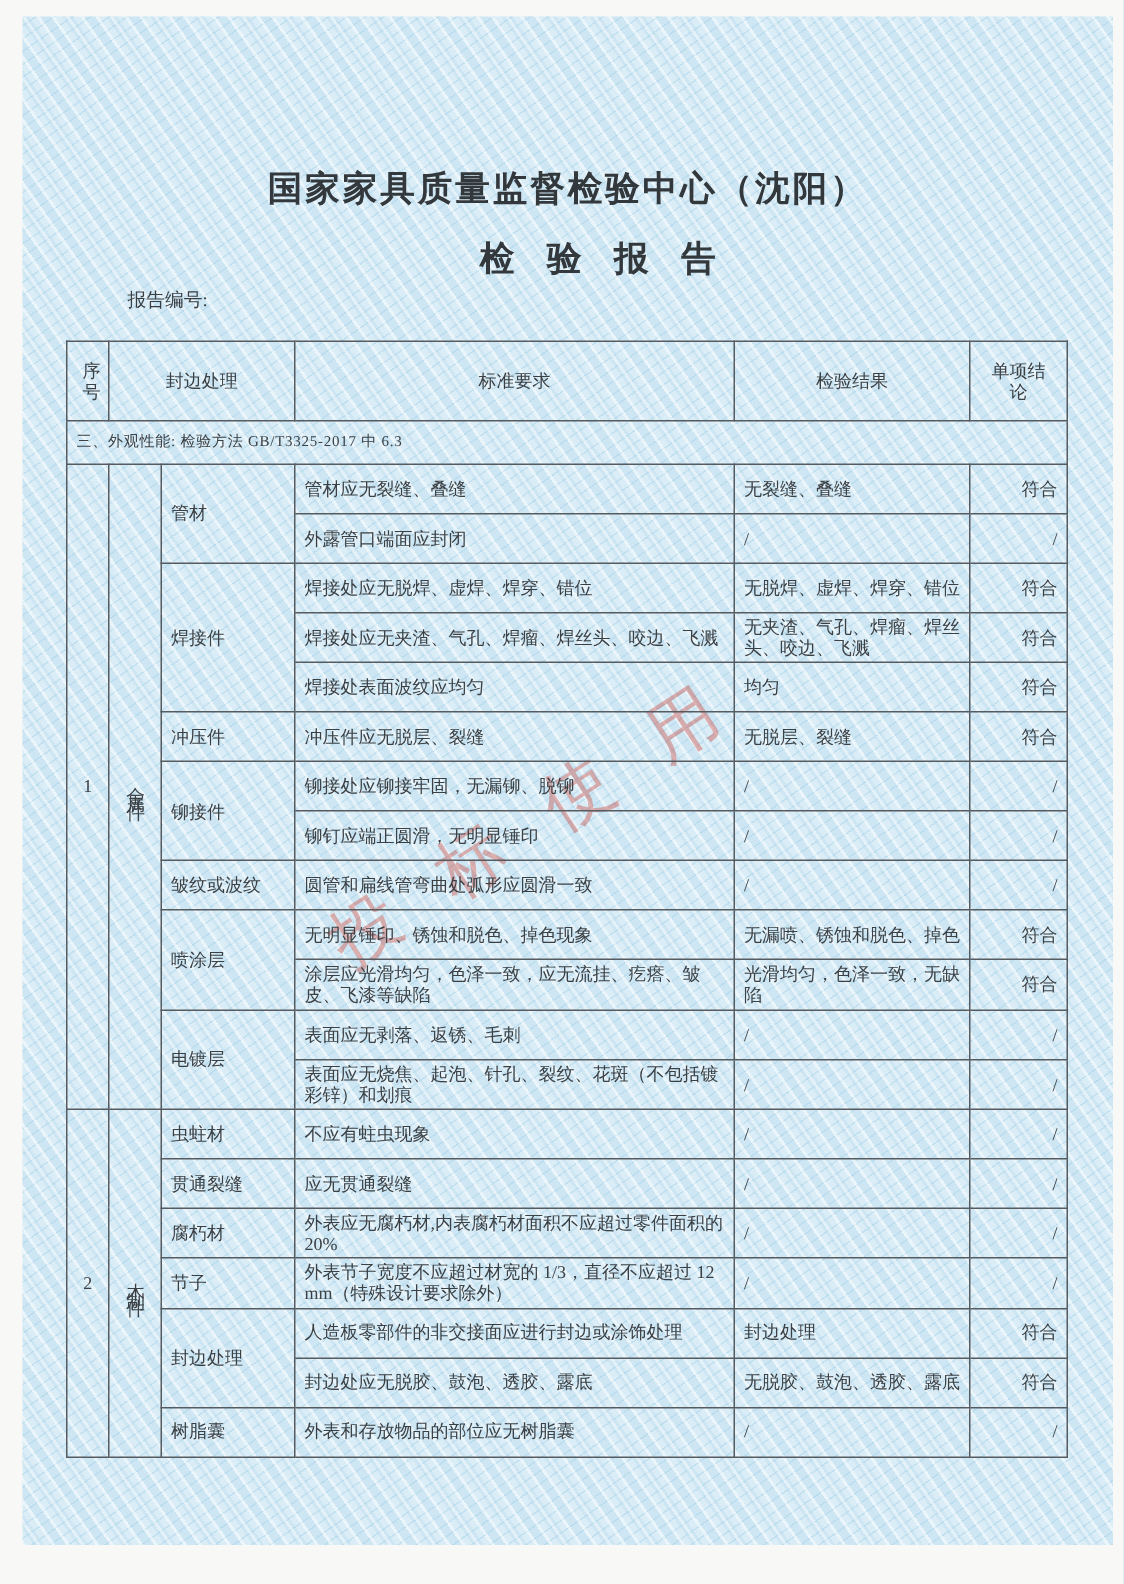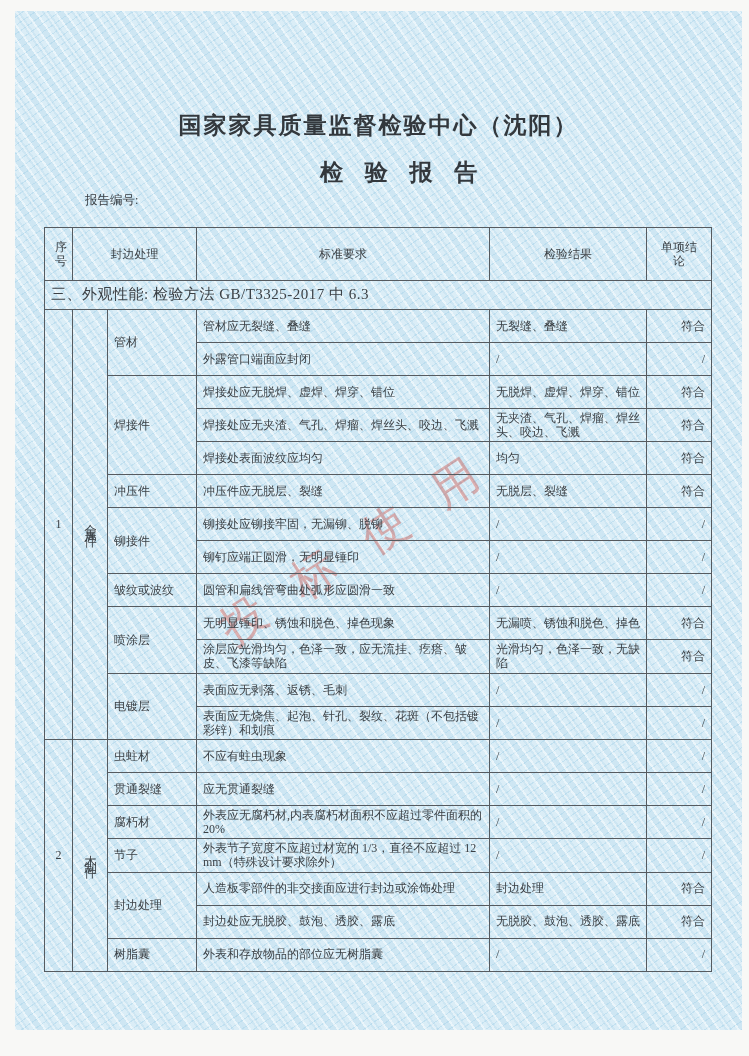--- a/index.html
+++ b/index.html
@@ -47,21 +47,21 @@
   }
   table.report th,table.report td{
     border:1px solid #565b60;
     padding:2px 6px;
     background:transparent;
     font-weight:normal;
     vertical-align:middle;
     word-break:break-all;
   }
   table.report th{height:48px;text-align:center;padding:2px 10px;}
-  td.td-section{height:24px;padding-left:10px;font-size:15px;letter-spacing:0.5px;}
+  td.td-section{height:24px;padding-left:10px;font-size:10px;letter-spacing:0.5px;}
   td.td-sn{text-align:center;width:28px;padding:2px 2px;}
   td.td-group{text-align:center;padding:2px 2px;}
   td.td-group span{
     display:inline-block;
     writing-mode:vertical-lr;text-orientation:upright;
     letter-spacing:6px;font-size:12.5px;
   }
   td.td-item{padding-left:8px;}
   td.td-req{height:28px;}
   td.td-result{}

